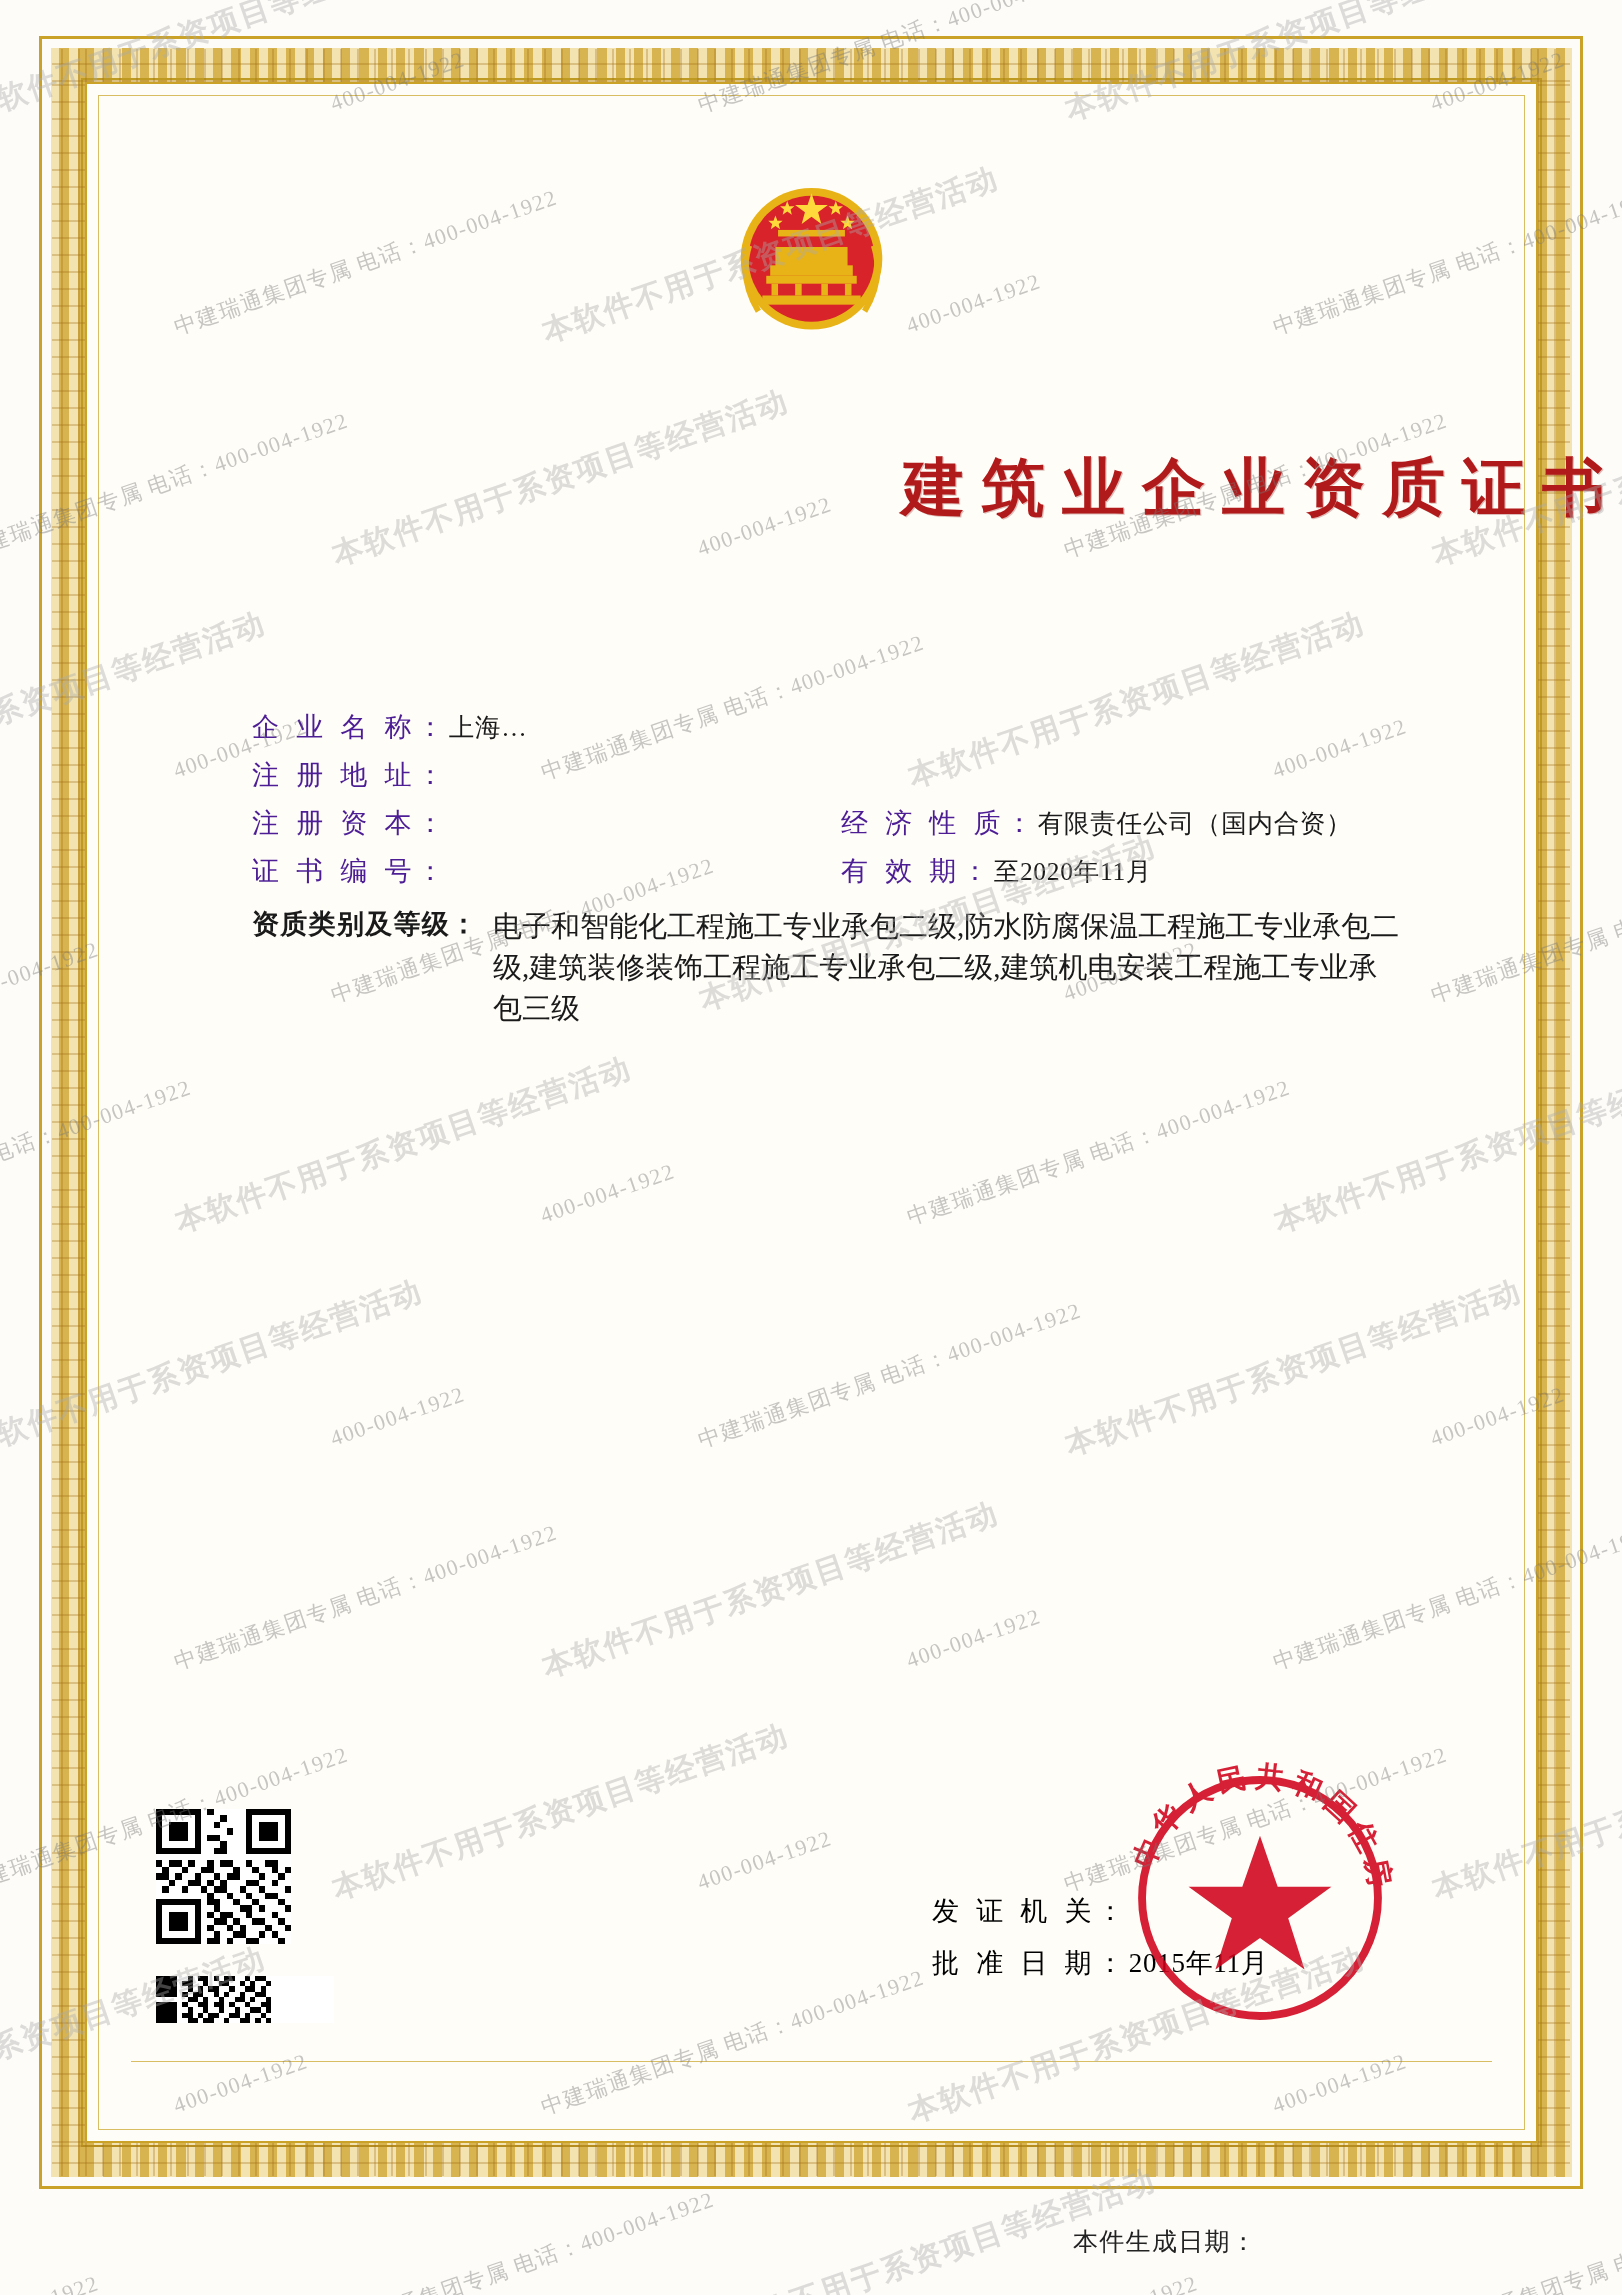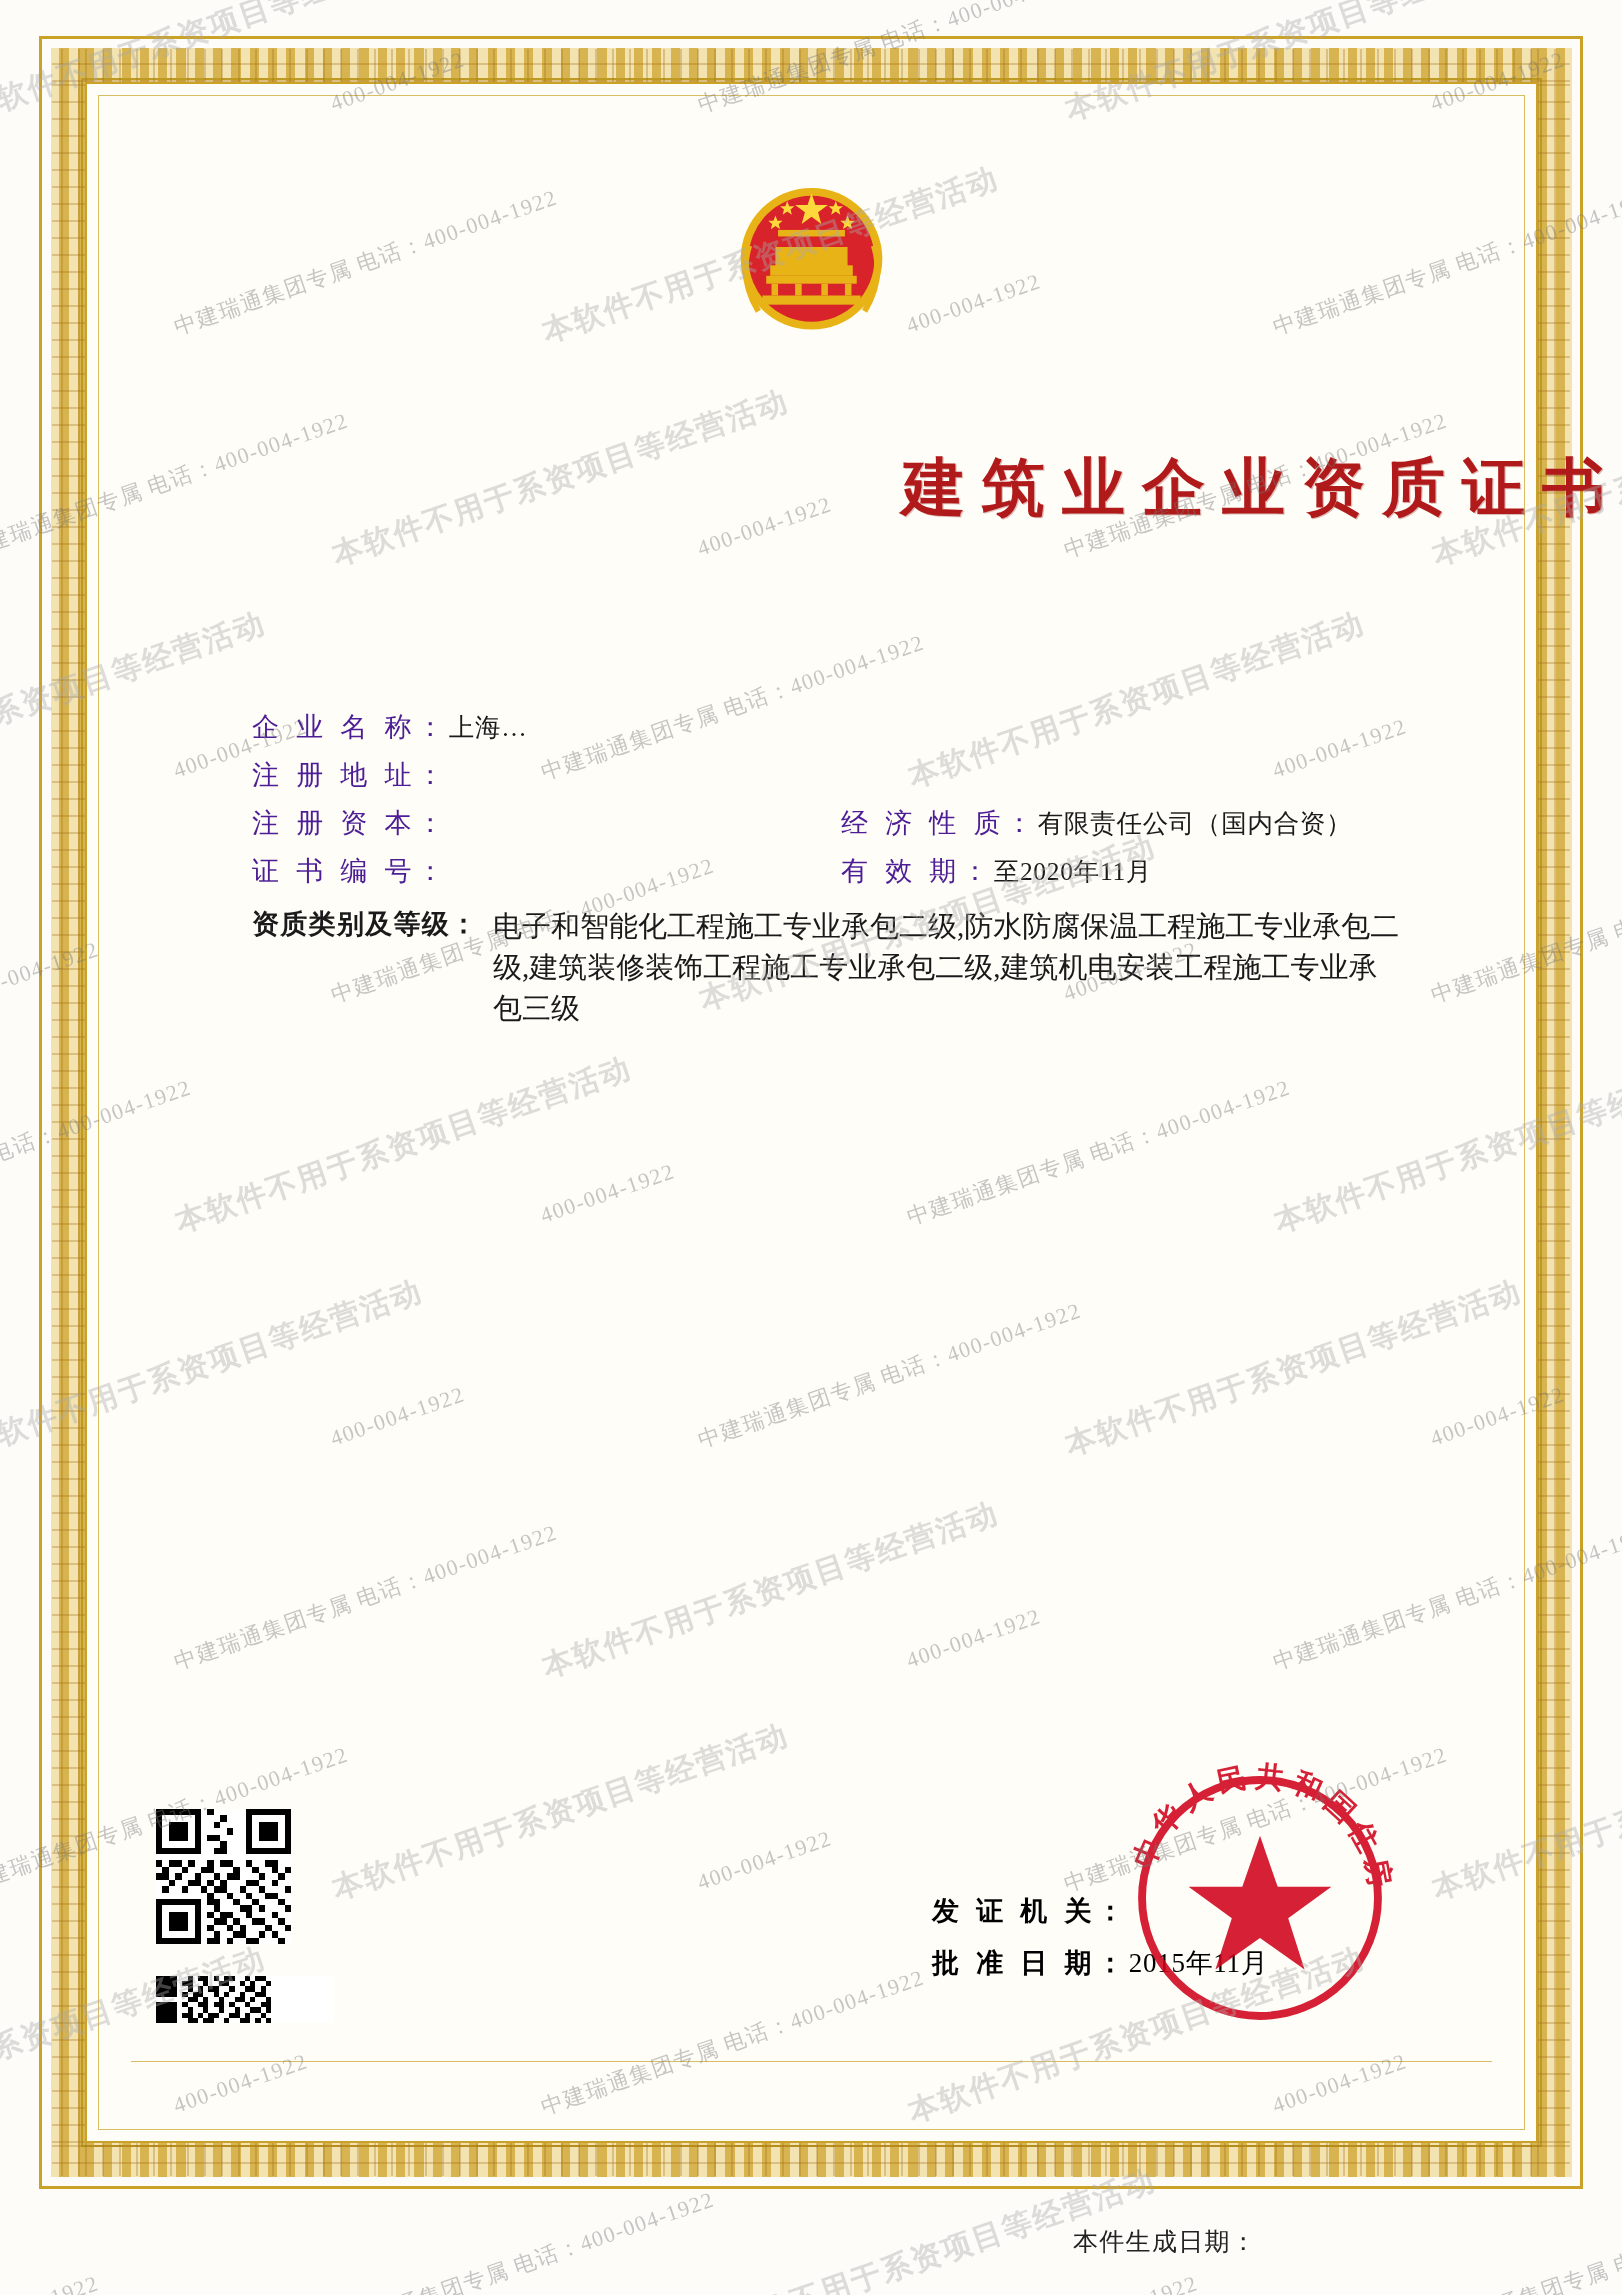--- a/index.html
+++ b/index.html
@@ -183,21 +183,21 @@
     left: 932px;
     top: 1885px;
     font-size: 27px;
   }
   .issuer .row2 {
     height: 52px;
     line-height: 52px;
     white-space: nowrap;
   }
   .issuer .lbl2 {
-    font-weight: bold;
+    font-weight: normal;
     letter-spacing: 5.2px;
   }
   .issuer .val2 {
     letter-spacing: 0.7px;
   }
 
   
   .seal {
     position: absolute;
     left: 1106px; top: 1744px;

